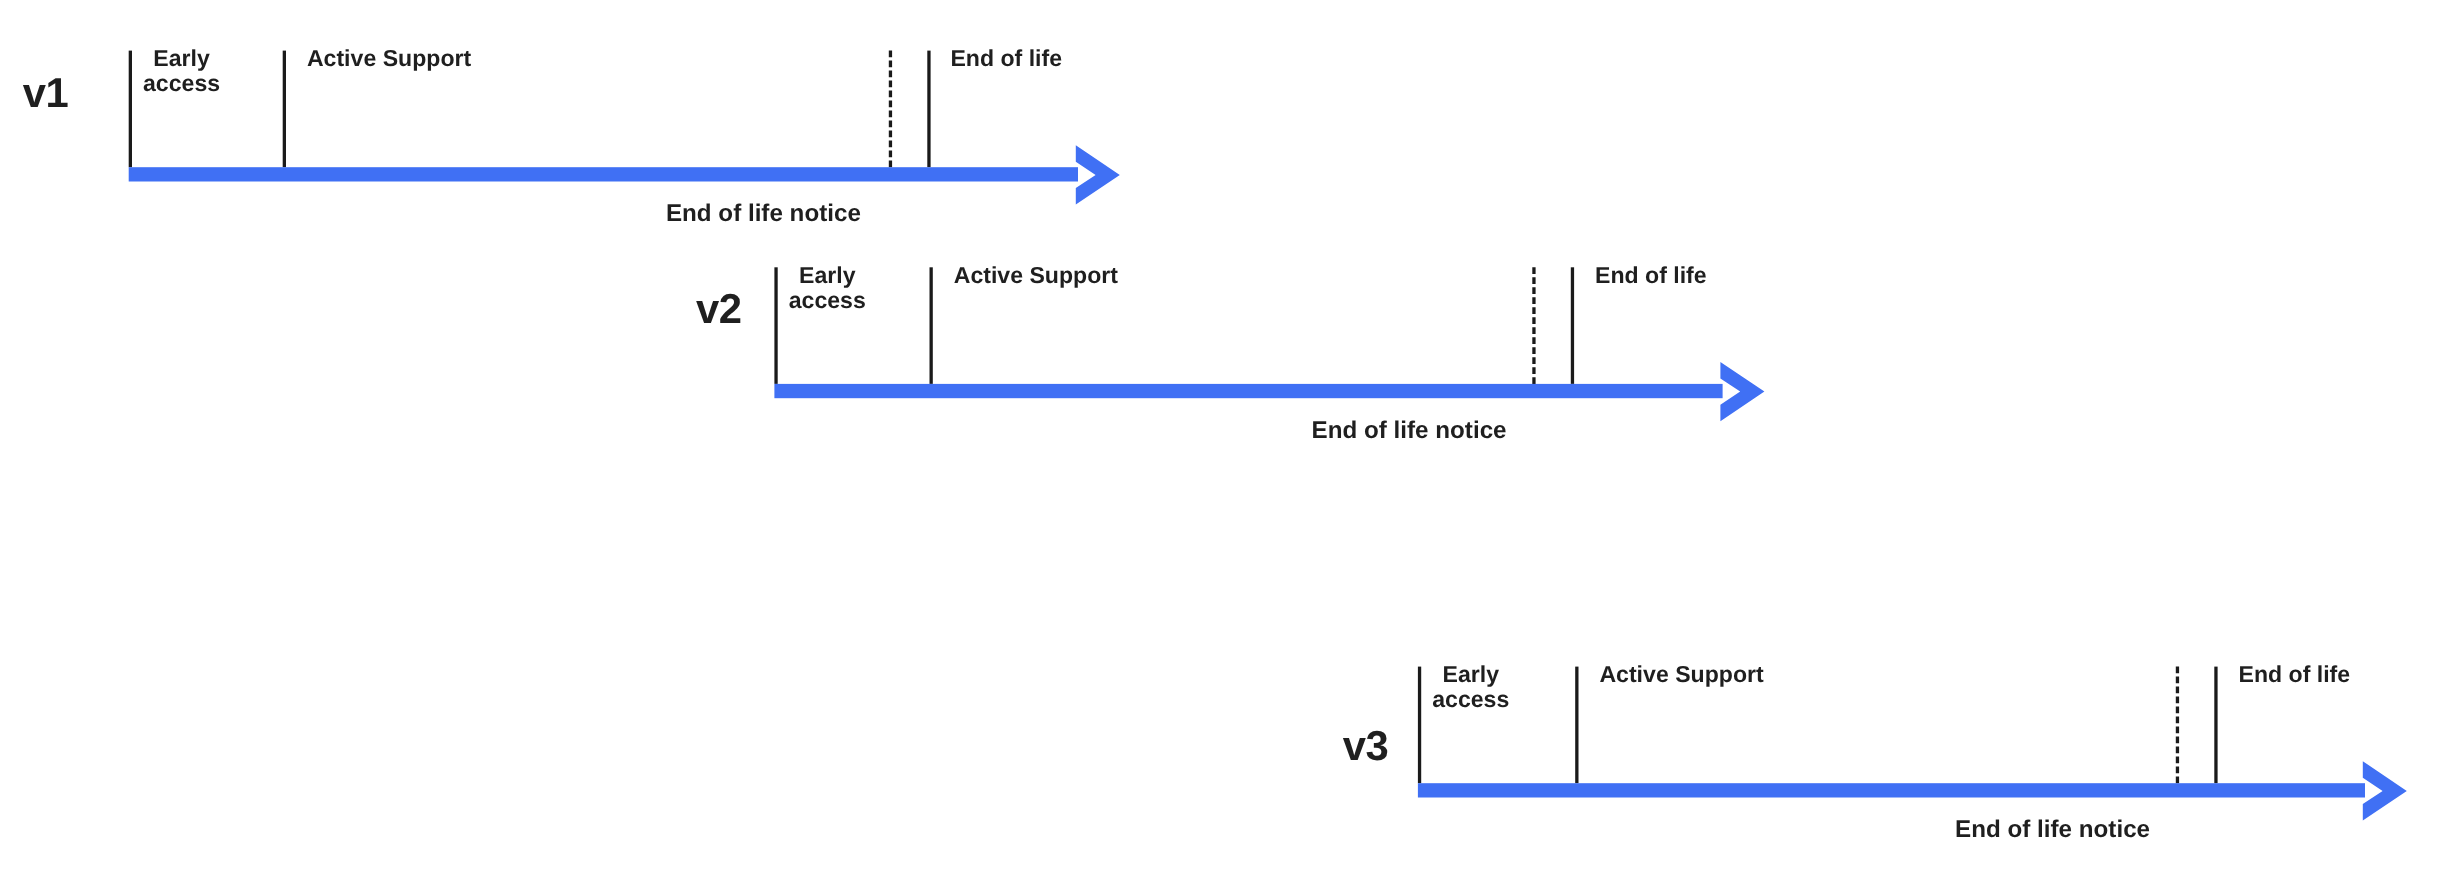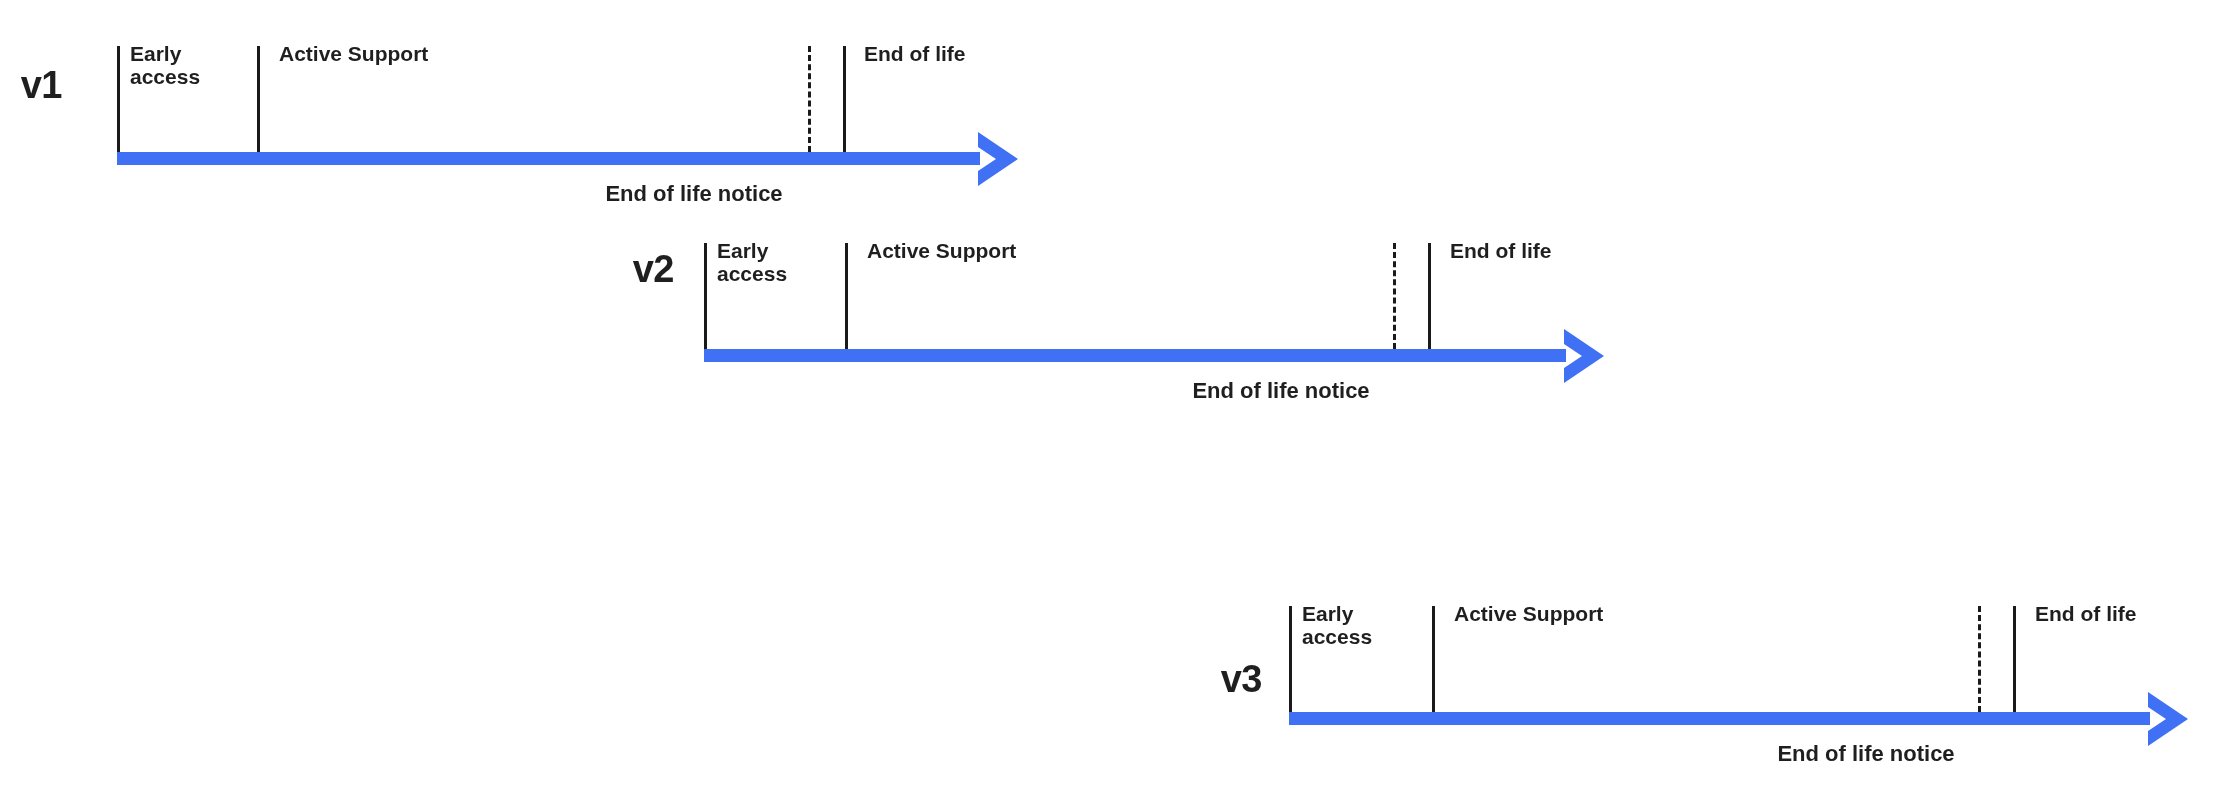--- a/index.html
+++ b/index.html
@@ -54,20 +54,21 @@
   }
 
   
   .phase-label {
     position: absolute;
     font-size: 21px;
     font-weight: 700;
     color: #1f1f1f;
     line-height: 1.08;
     white-space: pre-line;
+    text-align: center;
   }
 
   
   .arrow-shaft {
     position: absolute;
     height: 13px;
     background: #4070f4;
   }
   .arrow-head {
     position: absolute;
@@ -107,21 +108,21 @@
       <div class="phase-label" style="left: 864px; top: 43px; color: rgb(31, 31, 31);">End of life</div>
       <div class="arrow-shaft" style="left: 117px; top: 152px; width: 863px; background: rgb(64, 112, 244);"></div>
       <div class="arrow-head" style="left: 974px; top: 130px;">
         <svg class="chev" width="46" height="58" viewBox="0 0 46 58">
           <path d="M4 2 L44 29 L4 56 L4 41 L22 29 L4 17 Z" fill="#4070f4"></path>
         </svg>
       </div>
       <div class="notice-label" style="left: 694px; top: 181px; color: rgb(31, 31, 31);">End of life notice</div>
     </div>
     <div class="lane">
-      <div class="version-label" style="left: 674px; top: 250px; color: rgb(31, 31, 31);">v2</div>
+      <div class="version-label" style="left: 674px; top: 263px; color: rgb(31, 31, 31);">v2</div>
       <div class="tick" style="left: 704px; top: 243px; height: 106px; background: rgb(26, 26, 26);"></div>
       <div class="phase-label" style="left: 717px; top: 240px; color: rgb(31, 31, 31);">Early
 access</div>
       <div class="tick" style="left: 845px; top: 243px; height: 106px; background: rgb(26, 26, 26);"></div>
       <div class="phase-label" style="left: 867px; top: 240px; color: rgb(31, 31, 31);">Active Support</div>
       <div class="tick dashed" style="left: 1393px; top: 243px; height: 106px; border-left-color: rgb(26, 26, 26);"></div>
       <div class="tick" style="left: 1428px; top: 243px; height: 106px; background: rgb(26, 26, 26);"></div>
       <div class="phase-label" style="left: 1450px; top: 240px; color: rgb(31, 31, 31);">End of life</div>
       <div class="arrow-shaft" style="left: 704px; top: 349px; width: 862px; background: rgb(64, 112, 244);"></div>
       <div class="arrow-head" style="left: 1560px; top: 327px;">

